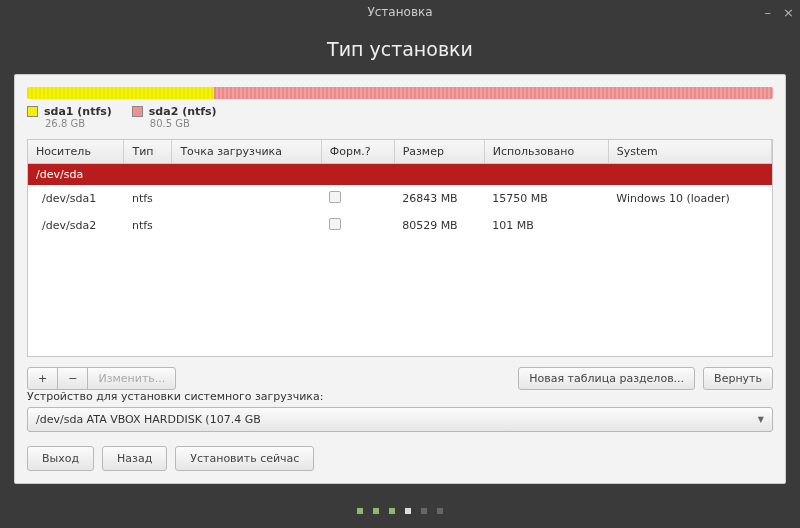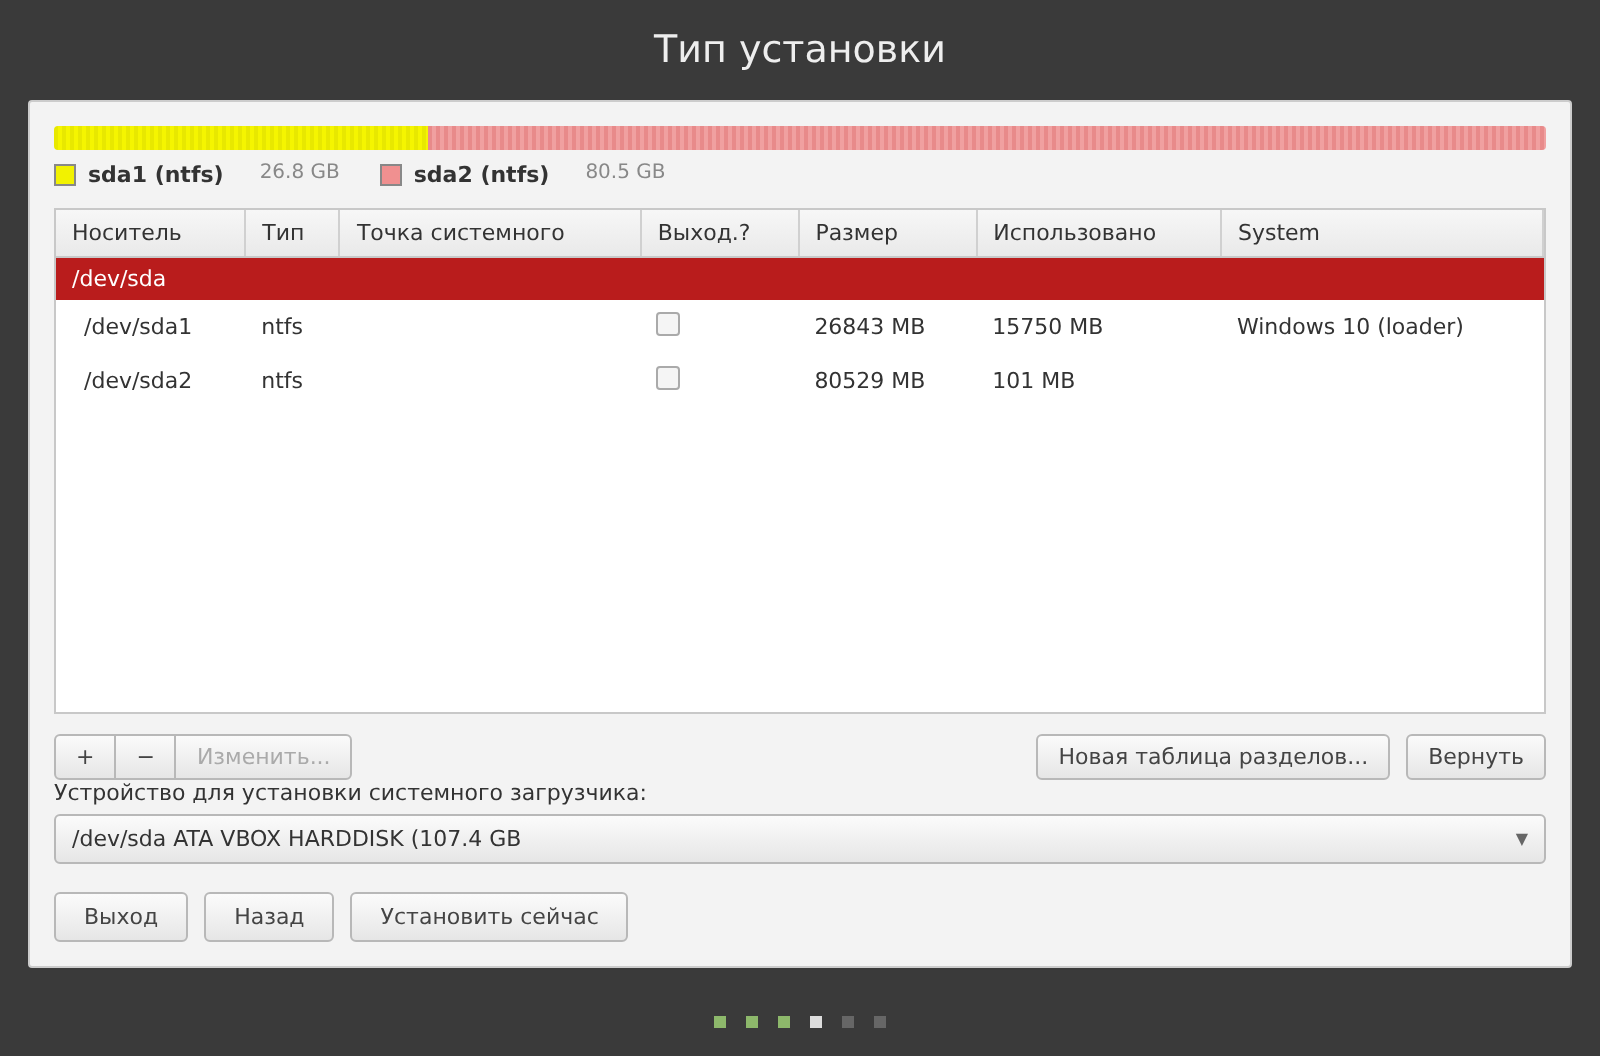--- a/index.html
+++ b/index.html
@@ -7,21 +7,21 @@
 .window { background: #3a3a3a; width: 800px; height: 528px; display: flex; flex-direction: column; }
 .titlebar { background: #3a3a3a; height: 24px; display: flex; align-items: center; justify-content: center; position: relative; color: #ccc; font-size: 12px; }
 .titlebar .controls { position: absolute; right: 6px; display: flex; gap: 12px; color: #bbb; font-size: 13px; }
 .titlebar .controls span { cursor: pointer; }
 .header { padding: 14px 18px 14px 18px; color: #eee; font-size: 19px; font-weight: 400; text-align: center; }
 .content { flex: 1; background: #f3f3f3; margin: 0 14px 14px 14px; border: 1px solid #ccc; border-radius: 2px; display: flex; flex-direction: column; padding: 12px; }
 .partbar { height: 12px; width: 100%; display: flex; border-radius: 2px; overflow: hidden; margin-bottom: 6px; }
 .partbar .p1 { background: repeating-linear-gradient(90deg,#e8e800,#e8e800 2px,#f5f500 2px,#f5f500 4px); }
 .partbar .p2 { background: repeating-linear-gradient(90deg,#e88a8a,#e88a8a 2px,#f0a0a0 2px,#f0a0a0 4px); }
 .legend { display: flex; gap: 20px; margin-bottom: 10px; }
-.legend-item { display: flex; flex-direction: row; }
+.legend-item { display: flex; flex-direction: column; }
 .legend-top { display: flex; align-items: center; gap: 6px; font-size: 11px; color: #333; }
 .legend-swatch { width: 11px; height: 11px; border: 1px solid #888; }
 .legend-size { font-size: 10px; color: #888; margin-left: 18px; }
 .table-wrap { border: 1px solid #c8c8c8; background: #fff; flex: 1; min-height: 140px; }
 table { width: 100%; border-collapse: collapse; font-size: 11px; color: #333; }
 thead th { background: linear-gradient(#f7f7f7,#e9e9e9); border-right: 1px solid #d0d0d0; border-bottom: 1px solid #c8c8c8; padding: 5px 8px; text-align: left; font-weight: 400; }
 tbody tr.device-row td { background: #b91c1c; color: #fff; padding: 4px 8px; }
 tbody tr.part-row td { padding: 6px 8px; background: #fff; }
 .checkbox { width: 12px; height: 12px; border: 1px solid #aaa; background: #f5f5f5; display: inline-block; border-radius: 2px; }
 .toolbar-row { display: flex; justify-content: space-between; align-items: center; margin-top: 10px; }
@@ -40,20 +40,27 @@
 .footer-btns { display: flex; justify-content: flex-start; gap: 8px; margin-top: 14px; }
 .footer-btns .btn { border-radius: 3px; padding: 5px 14px; }
 .dots { display: flex; justify-content: center; gap: 10px; padding: 10px 0 14px 0; }
 .dot { width: 6px; height: 6px; background: #666; }
 .dot.active { background: #8db86b; }
 </style>
 </head>
 <body>
 
 <div class="window">
+  <div class="titlebar">
+    <span>Установка</span>
+    <div class="controls">
+      <span>–</span>
+      <span>×</span>
+    </div>
+  </div>
 
   <div class="header">Тип установки</div>
 
   <div class="content">
 
     <div class="partbar">
       <div class="p1" style="width:25%"></div>
       <div class="p2" style="width:75%"></div>
     </div>
 
@@ -73,22 +80,22 @@
         <span class="legend-size">80.5 GB</span>
       </div>
     </div>
 
     <div class="table-wrap">
       <table>
         <thead>
           <tr>
             <th>Носитель</th>
             <th>Тип</th>
-            <th>Точка системного</th>
-            <th>Выход.?</th>
+            <th>Точка загрузчика</th>
+            <th>Форм.?</th>
             <th>Размер</th>
             <th>Использовано</th>
             <th>System</th>
           </tr>
         </thead>
         <tbody>
           <tr class="device-row">
             <td colspan="7">/dev/sda</td>
           </tr>
           <tr class="part-row">

